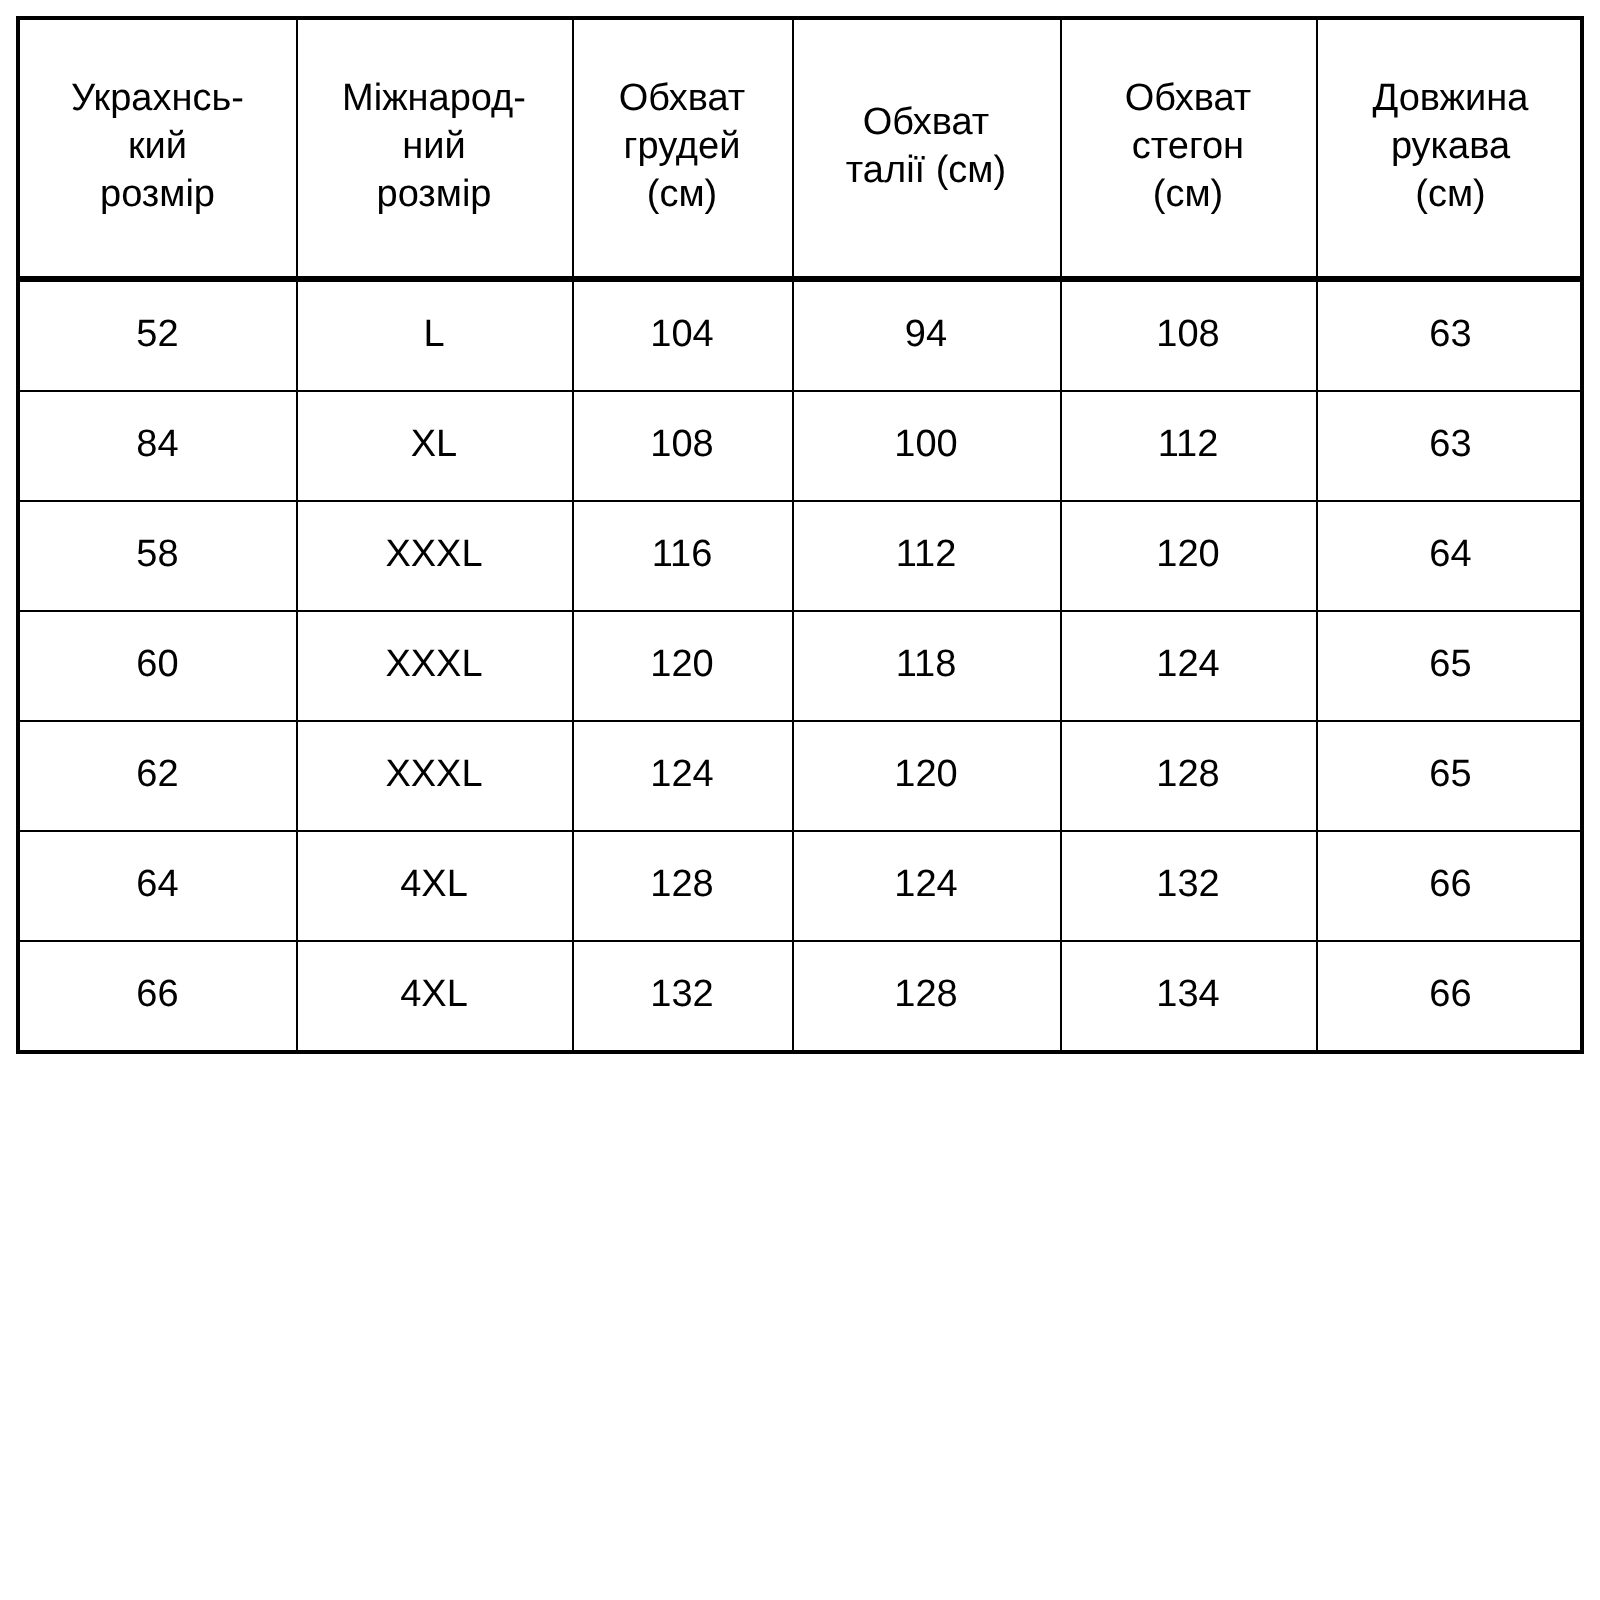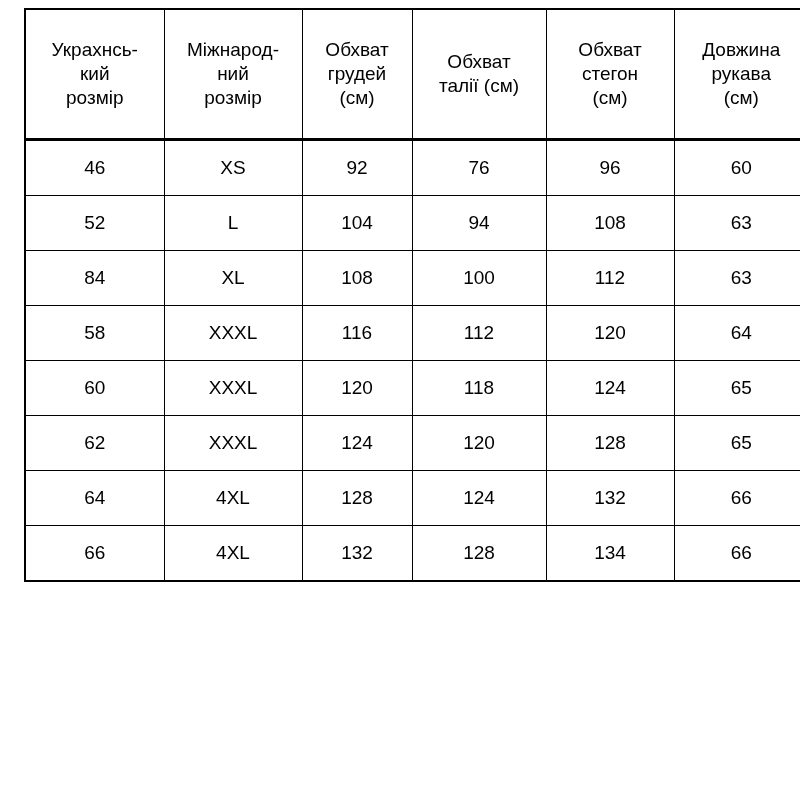--- a/index.html
+++ b/index.html
@@ -11,21 +11,21 @@
     overflow: hidden;
   }
   body {
     font-family: "Liberation Sans", sans-serif;
     color: #000000;
   }
   .sheet {
     width: 800px;
     height: 664px;
     box-sizing: border-box;
-    padding: 8px 8px 0 24px;
+    padding: 8px 8px 0 8px;
     display: flex;
     flex-direction: column;
   }
   table.size-table {
     border-collapse: collapse;
     table-layout: fixed;
     width: 784px;
     margin: 0 auto;
   }
   table.size-table td,
@@ -89,28 +89,20 @@
           <th>Украхнсь-<br>кий<br>розмір</th>
           <th>Міжнарод-<br>ний<br>розмір</th>
           <th>Обхват<br>грудей<br>(см)</th>
           <th>Обхват<br>талії (см)</th>
           <th>Обхват<br>стегон<br>(см)</th>
           <th>Довжина<br>рукава<br>(см)</th>
         </tr>
       </thead>
       <tbody>
           <tr>
-            <td>46</td>
-            <td>XS</td>
-            <td>92</td>
-            <td>76</td>
-            <td>96</td>
-            <td>60</td>
-          </tr>
-          <tr>
             <td>52</td>
             <td>L</td>
             <td>104</td>
             <td>94</td>
             <td>108</td>
             <td>63</td>
           </tr>
           <tr>
             <td>84</td>
             <td>XL</td>

